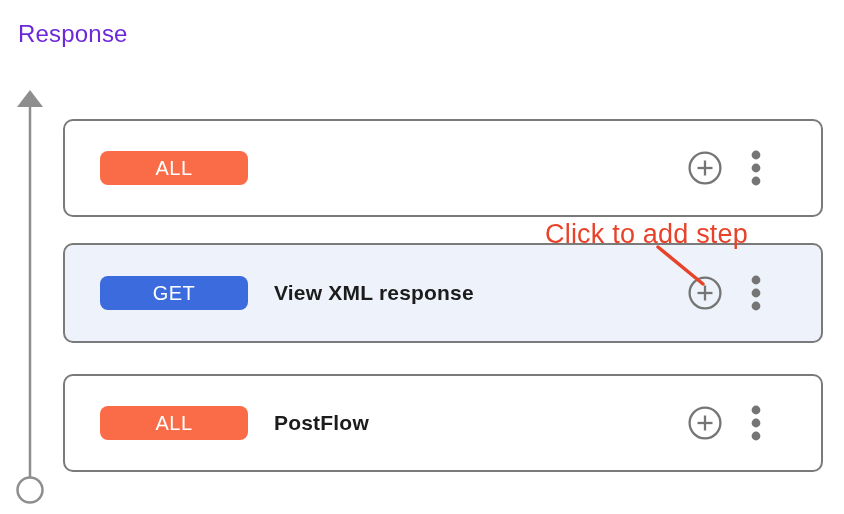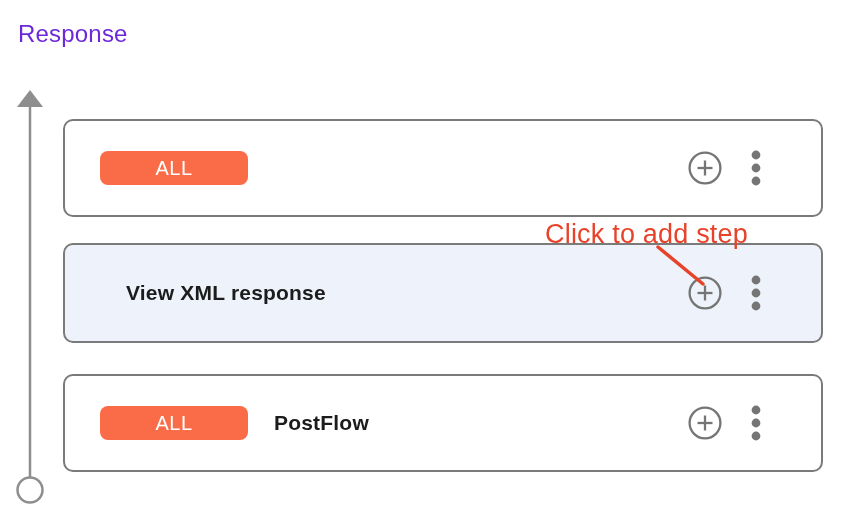--- a/index.html
+++ b/index.html
@@ -141,20 +141,21 @@
             <circle cx="5" cy="18" r="4.4" fill="var(--icon-gray)"></circle>
             <circle cx="5" cy="31" r="4.4" fill="var(--icon-gray)"></circle>
           </svg>
         </button>
       </div>
     </div>
 
     <div class="gap1"></div>
 
     <div class="card selected">
+      <div class="badge badge-get">GET</div>
       <div class="card-name">View XML response</div>
       <div class="actions">
         <button class="icon-btn">
           <svg width="34" height="34" viewBox="0 0 34 34">
             <circle cx="17" cy="17" r="15.4" fill="none" stroke="var(--icon-gray)" stroke-width="2.3"></circle>
             <line x1="9.5" y1="17" x2="24.5" y2="17" stroke="var(--icon-gray)" stroke-width="2.3"></line>
             <line x1="17" y1="9.5" x2="17" y2="24.5" stroke="var(--icon-gray)" stroke-width="2.3"></line>
           </svg>
         </button>
         <button class="icon-btn">

